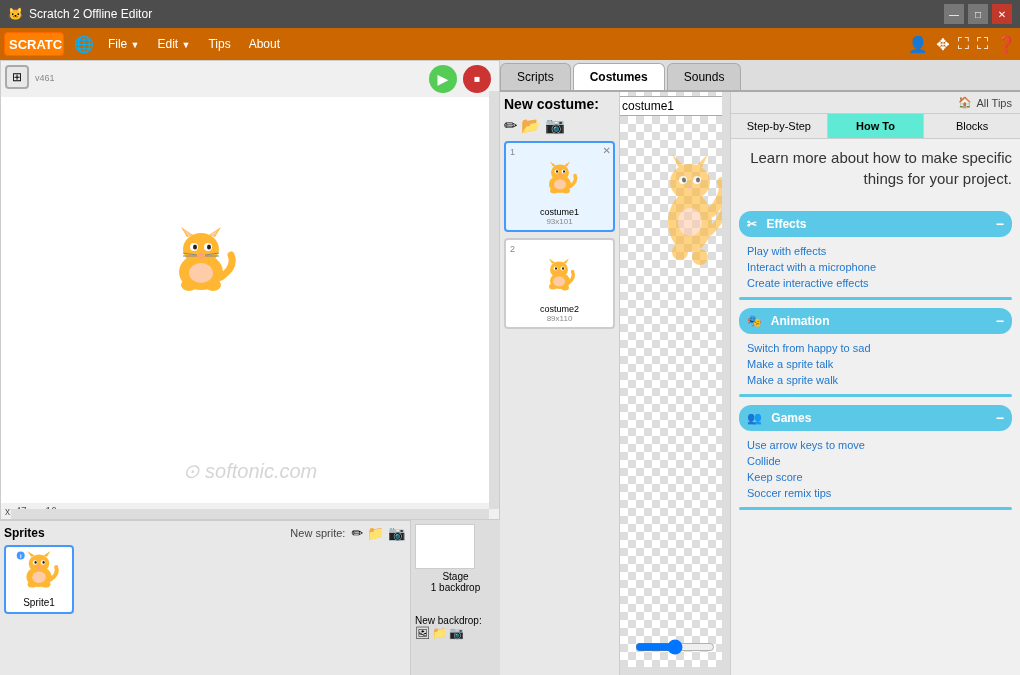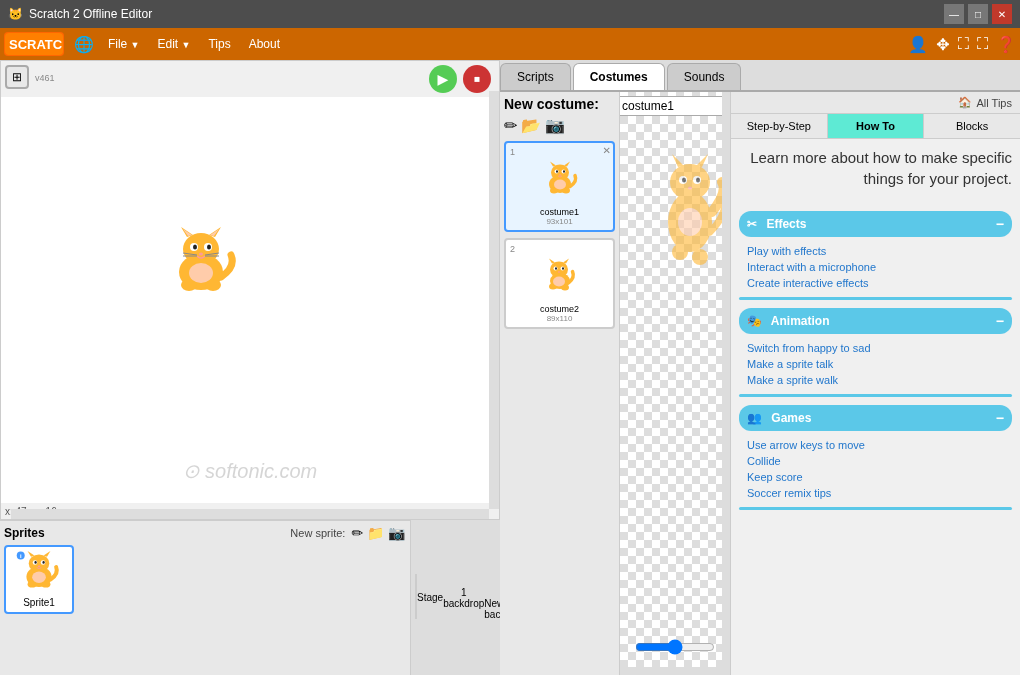--- a/index.html
+++ b/index.html
@@ -167,21 +167,21 @@
       display: flex; flex-direction: column; align-items: center;
       background: #fff; border: 2px solid #aaddff;
       border-radius: 4px; padding: 4px; cursor: pointer;
       width: 70px;
     }
     .sprite-item.selected { border-color: #4499ff; }
 
     
     #stage-info {
       width: 80px;
-      display: flex; flex-direction: row; align-items: center;
+      display: flex; flex-direction: column; 
       padding: 4px;
       background: #e0e0e0;
     }
     .stage-thumb {
       width: 60px; height: 45px;
       background: #fff;
       border: 1px solid #ccc;
       margin-bottom: 2px;
     }
     .stage-label { font-size: 10px; text-align: center; }

